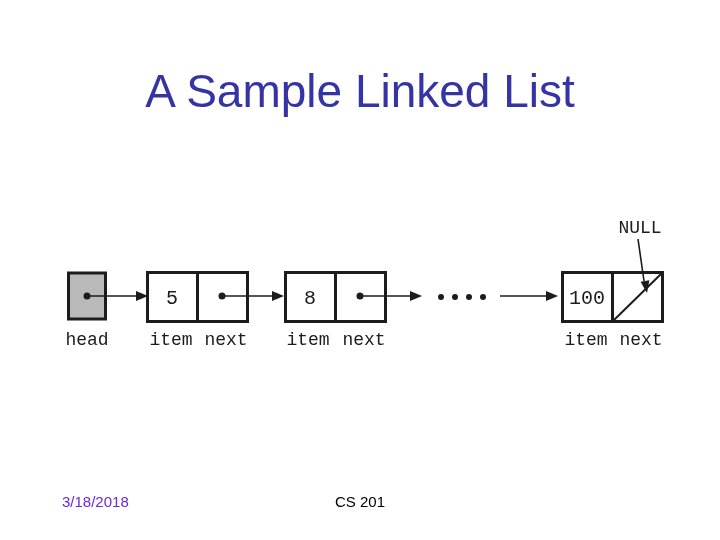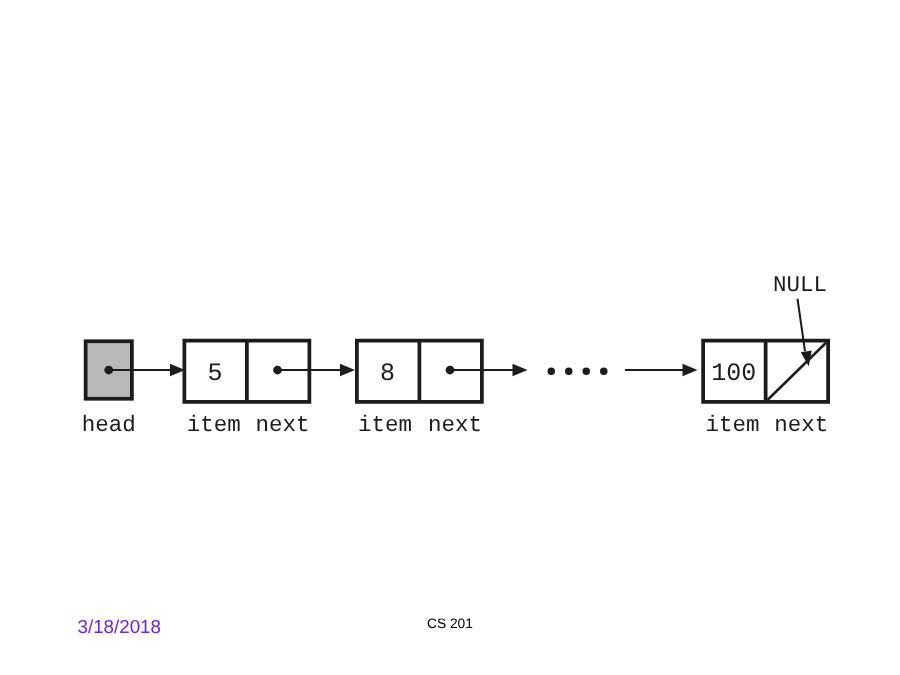--- a/index.html
+++ b/index.html
@@ -45,29 +45,30 @@
     top: 493px;
     font-size: 15px;
     color: #6d28d9;
   }
   .footer-course {
     position: absolute;
     left: 0;
     top: 493px;
     width: 720px;
     text-align: center;
-    font-size: 11px;
+    font-size: 15px;
     color: #000000;
   }
 </style>
 </head>
 <body>
 
 <div class="slide">
 
+  <div class="title">A Sample Linked List</div>
 
   <svg class="diagram-svg" width="720" height="540" viewBox="0 0 720 540">
 
     <g>
       <rect x="68.5" y="273" width="37" height="46" fill="#b9b9b9" stroke="#1c1c1c" stroke-width="3"></rect>
       <circle class="fill" cx="87" cy="296" r="3.5"></circle>
       <line class="draw" x1="89" y1="296" x2="137" y2="296" stroke-width="1.6"></line>
       <polygon class="fill" points="136,291 148,296 136,301"></polygon>
       <text class="mono-label" x="87" y="345" text-anchor="middle">head</text>
     </g>

